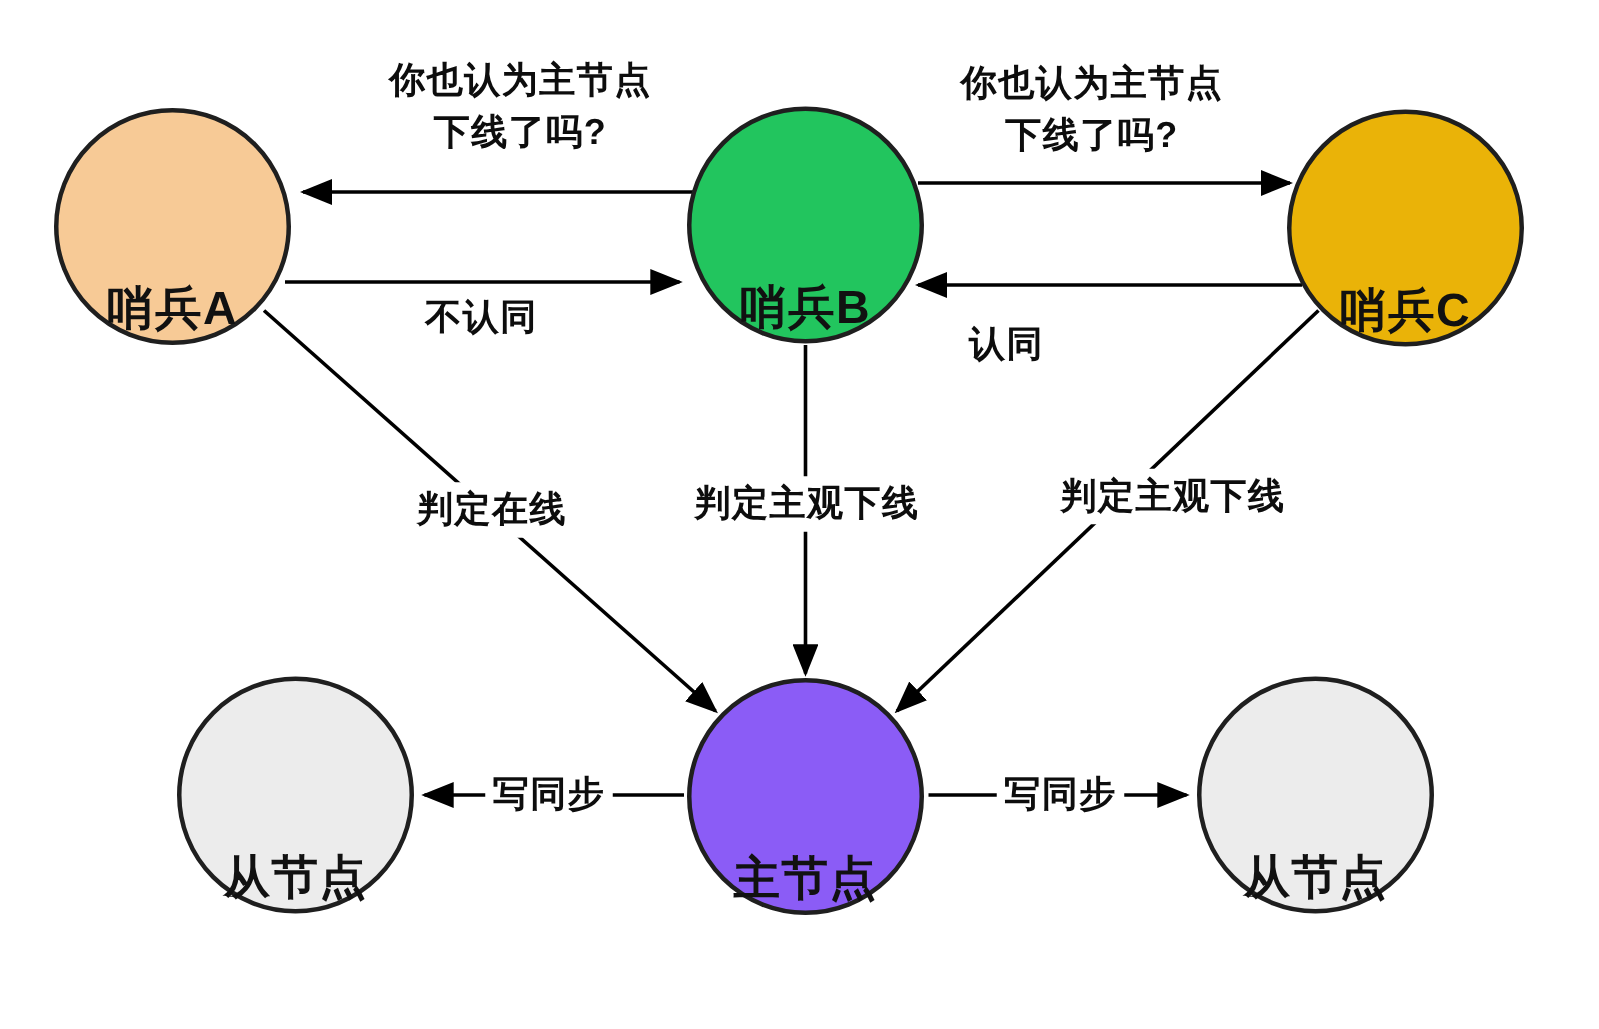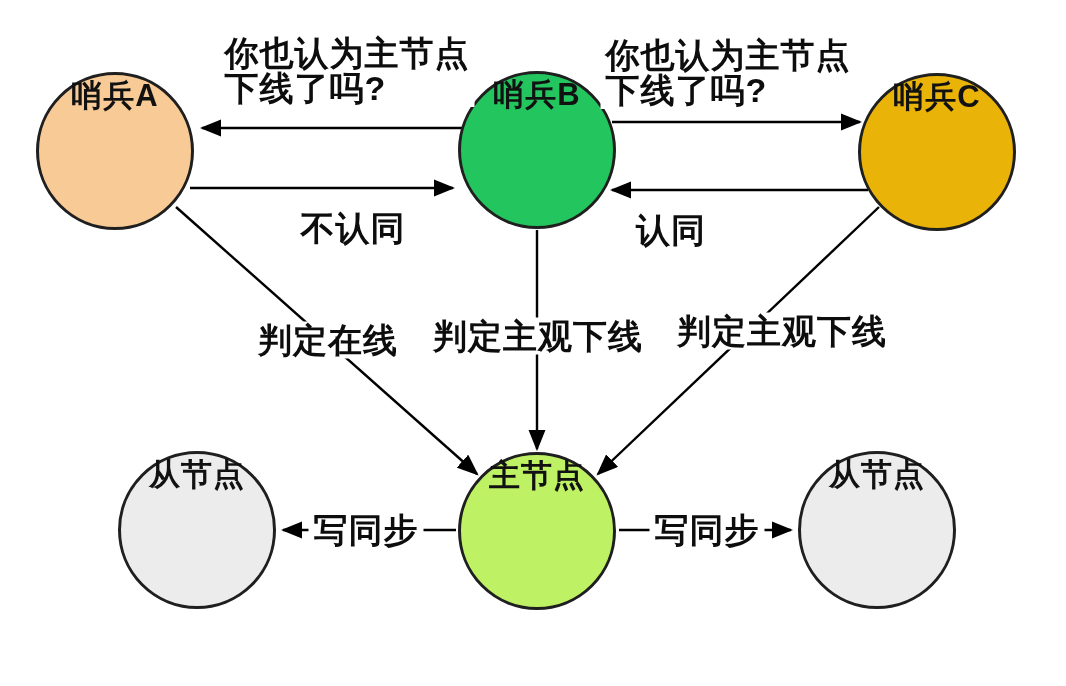--- a/index.html
+++ b/index.html
@@ -23,49 +23,50 @@
     height: 686px;
   }
   .node {
     position: absolute;
     width: 158px;
     height: 158px;
     border-radius: 50%;
     border: 3px solid #1f1f1f;
     box-sizing: border-box;
     display: flex;
-    align-items: flex-start;
+    align-items: flex-end;
     justify-content: center;
     font-size: 31px;
     font-weight: 600;
     color: #111111;
     letter-spacing: 1px;
   }
   .node-a      { left:  36px; top:  72px; }
   .node-b      { left: 458px; top:  71px; }
   .node-c      { left: 858px; top:  73px; }
   .node-master { left: 458px; top: 452px; }
   .node-slave-l{ left: 118px; top: 451px; }
   .node-slave-r{ left: 798px; top: 451px; }
 
   .edge-label {
     position: absolute;
     transform: translate(-50%, -50%);
     white-space: nowrap;
     background: #ffffff;
     padding: 1px 5px;
-    font-size: 34px;
+    font-size: 24px;
     font-weight: 600;
     color: #0d0d0d;
+    text-align: center;
     line-height: 35px;
     letter-spacing: 1px;
   }
   .lbl-ask-left    { left: 347px; top:  71px; }
   .lbl-ask-right   { left: 728px; top:  73px; }
-  .lbl-disagree    { left: 321px; top: 228px; margin-left: 32px; }
+  .lbl-disagree    { left: 321px; top: 212px; }
   .lbl-agree       { left: 671px; top: 230px; }
   .lbl-online      { left: 328px; top: 340px; }
   .lbl-sdown-b     { left: 538px; top: 336px; }
   .lbl-sdown-c     { left: 782px; top: 331px; }
   .lbl-sync-left   { left: 366px; top: 530px; }
   .lbl-sync-right  { left: 707px; top: 530px; }
 </style>
 </head>
 <body>
 
@@ -99,21 +100,21 @@
 
   <div class="node node-a" style="background-color: rgb(247, 202, 150);">
     <span>哨兵A</span>
   </div>
   <div class="node node-b" style="background-color: #22c55e;">
     <span>哨兵B</span>
   </div>
   <div class="node node-c" style="background-color: #eab308;">
     <span>哨兵C</span>
   </div>
-  <div class="node node-master" style="background-color: #bef264;">
+  <div class="node node-master" style="background-color: #8b5cf6;">
     <span>主节点</span>
   </div>
   <div class="node node-slave-l" style="background-color: rgb(236, 236, 236);">
     <span>从节点</span>
   </div>
   <div class="node node-slave-r" style="background-color: rgb(236, 236, 236);">
     <span>从节点</span>
   </div>
 
   <div class="edge-label lbl-ask-left">

